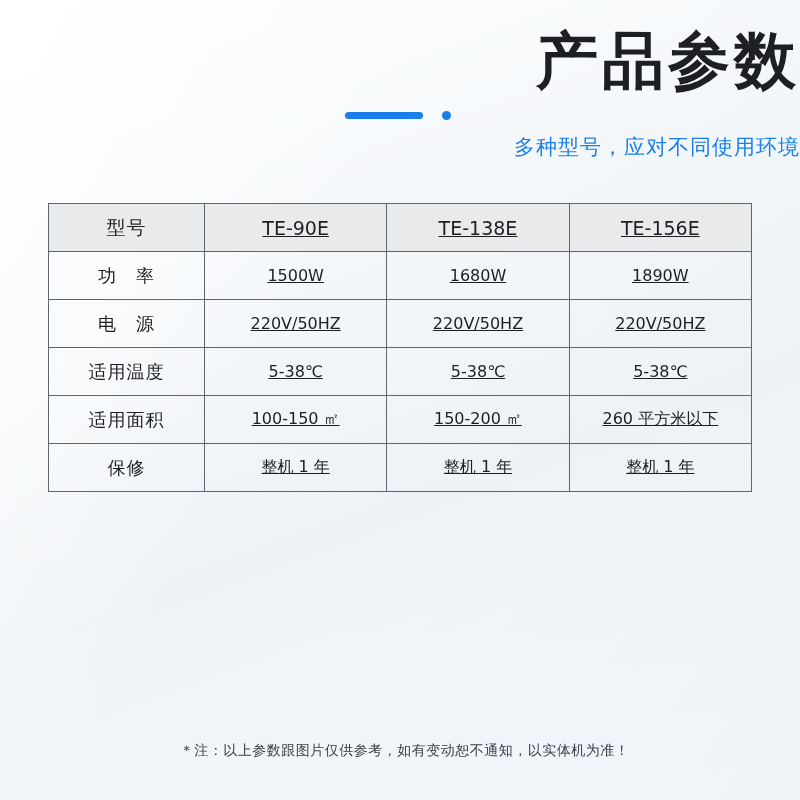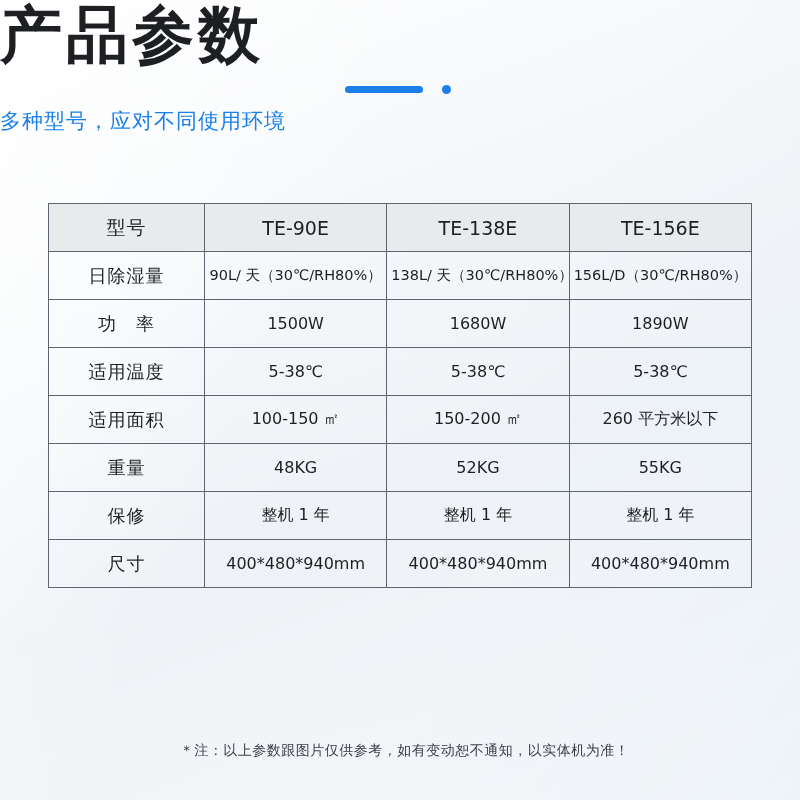--- a/index.html
+++ b/index.html
@@ -26,21 +26,22 @@
     content: "";
     position: absolute;
     inset: 0;
     background:
       linear-gradient(115deg, rgba(255,255,255,0.9) 0%, rgba(255,255,255,0) 38%),
       linear-gradient(300deg, rgba(236,242,247,0.8) 0%, rgba(255,255,255,0) 45%);
     pointer-events: none;
   }
   .header {
     position: relative;
-    text-align: left;
+    padding-top: 26px;
+    text-align: right;
   }
   .main-title {
     font-size: 62px;
     line-height: 1.12;
     font-weight: bold;
     letter-spacing: 4px;
     color: #1d1f22;
     margin: 0;
     font-family: "DejaVu Sans", "Liberation Sans", sans-serif;
   }
@@ -105,20 +106,21 @@
   }
   table.spec td.rowlabel {
     width: 154px;
     font-size: 18px;
     letter-spacing: 1px;
   }
   table.spec td.val {
     width: 180px;
     font-size: 16px;
     white-space: nowrap;
+    text-decoration: underline;
   }
   table.spec td.val.small {
     font-size: 14.5px;
   }
   .footnote {
     position: absolute;
     left: 9px;
     right: 0;
     top: 742px;
     text-align: center;
@@ -145,60 +147,48 @@
   <div class="table-wrap">
     <table class="spec">
       <tbody id="spec-body">
           <tr class="head">
             <td class="rowlabel">型号</td>
             <td class="val">TE-90E</td>
             <td class="val">TE-138E</td>
             <td class="val">TE-156E</td>
           </tr>
           <tr>
-            <td class="rowlabel">日除湿量</td>
-            <td class="val small">90L/ 天（30℃/RH80%）</td>
-            <td class="val small">138L/ 天（30℃/RH80%）</td>
-            <td class="val small">156L/D（30℃/RH80%）</td>
-          </tr>
-          <tr>
             <td class="rowlabel">功　率</td>
             <td class="val">1500W</td>
             <td class="val">1680W</td>
             <td class="val">1890W</td>
+          </tr>
+          <tr>
+            <td class="rowlabel">电　源</td>
+            <td class="val">220V/50HZ</td>
+            <td class="val">220V/50HZ</td>
+            <td class="val">220V/50HZ</td>
           </tr>
           <tr>
             <td class="rowlabel">适用温度</td>
             <td class="val">5-38℃</td>
             <td class="val">5-38℃</td>
             <td class="val">5-38℃</td>
           </tr>
           <tr>
             <td class="rowlabel">适用面积</td>
             <td class="val">100-150 ㎡</td>
             <td class="val">150-200 ㎡</td>
             <td class="val">260 平方米以下</td>
           </tr>
           <tr>
-            <td class="rowlabel">重量</td>
-            <td class="val">48KG</td>
-            <td class="val">52KG</td>
-            <td class="val">55KG</td>
-          </tr>
-          <tr>
             <td class="rowlabel">保修</td>
             <td class="val">整机 1 年</td>
             <td class="val">整机 1 年</td>
             <td class="val">整机 1 年</td>
-          </tr>
-          <tr>
-            <td class="rowlabel">尺寸</td>
-            <td class="val">400*480*940mm</td>
-            <td class="val">400*480*940mm</td>
-            <td class="val">400*480*940mm</td>
           </tr>
         </tbody>
     </table>
   </div>
 
   <div class="footnote">＊注：以上参数跟图片仅供参考，如有变动恕不通知，以实体机为准！</div>
 
 </div>
 
 </body></html>

